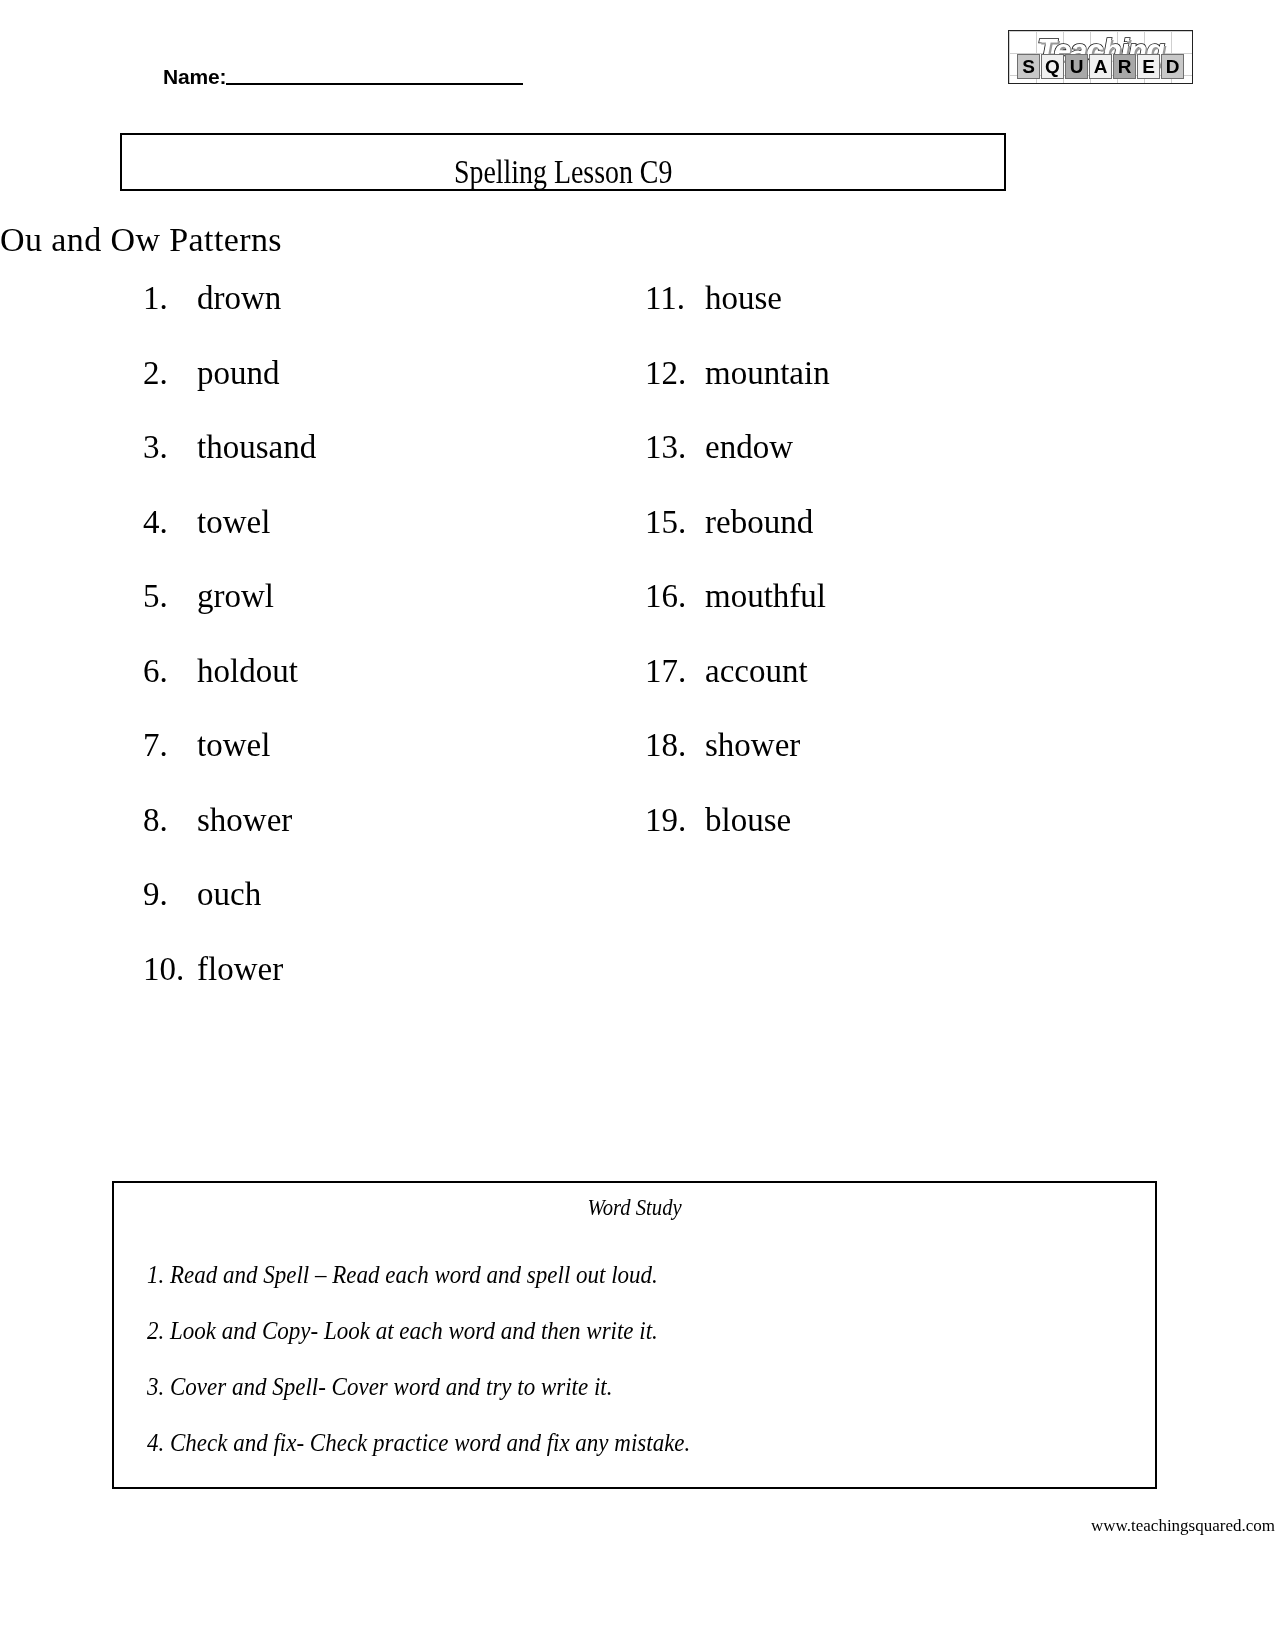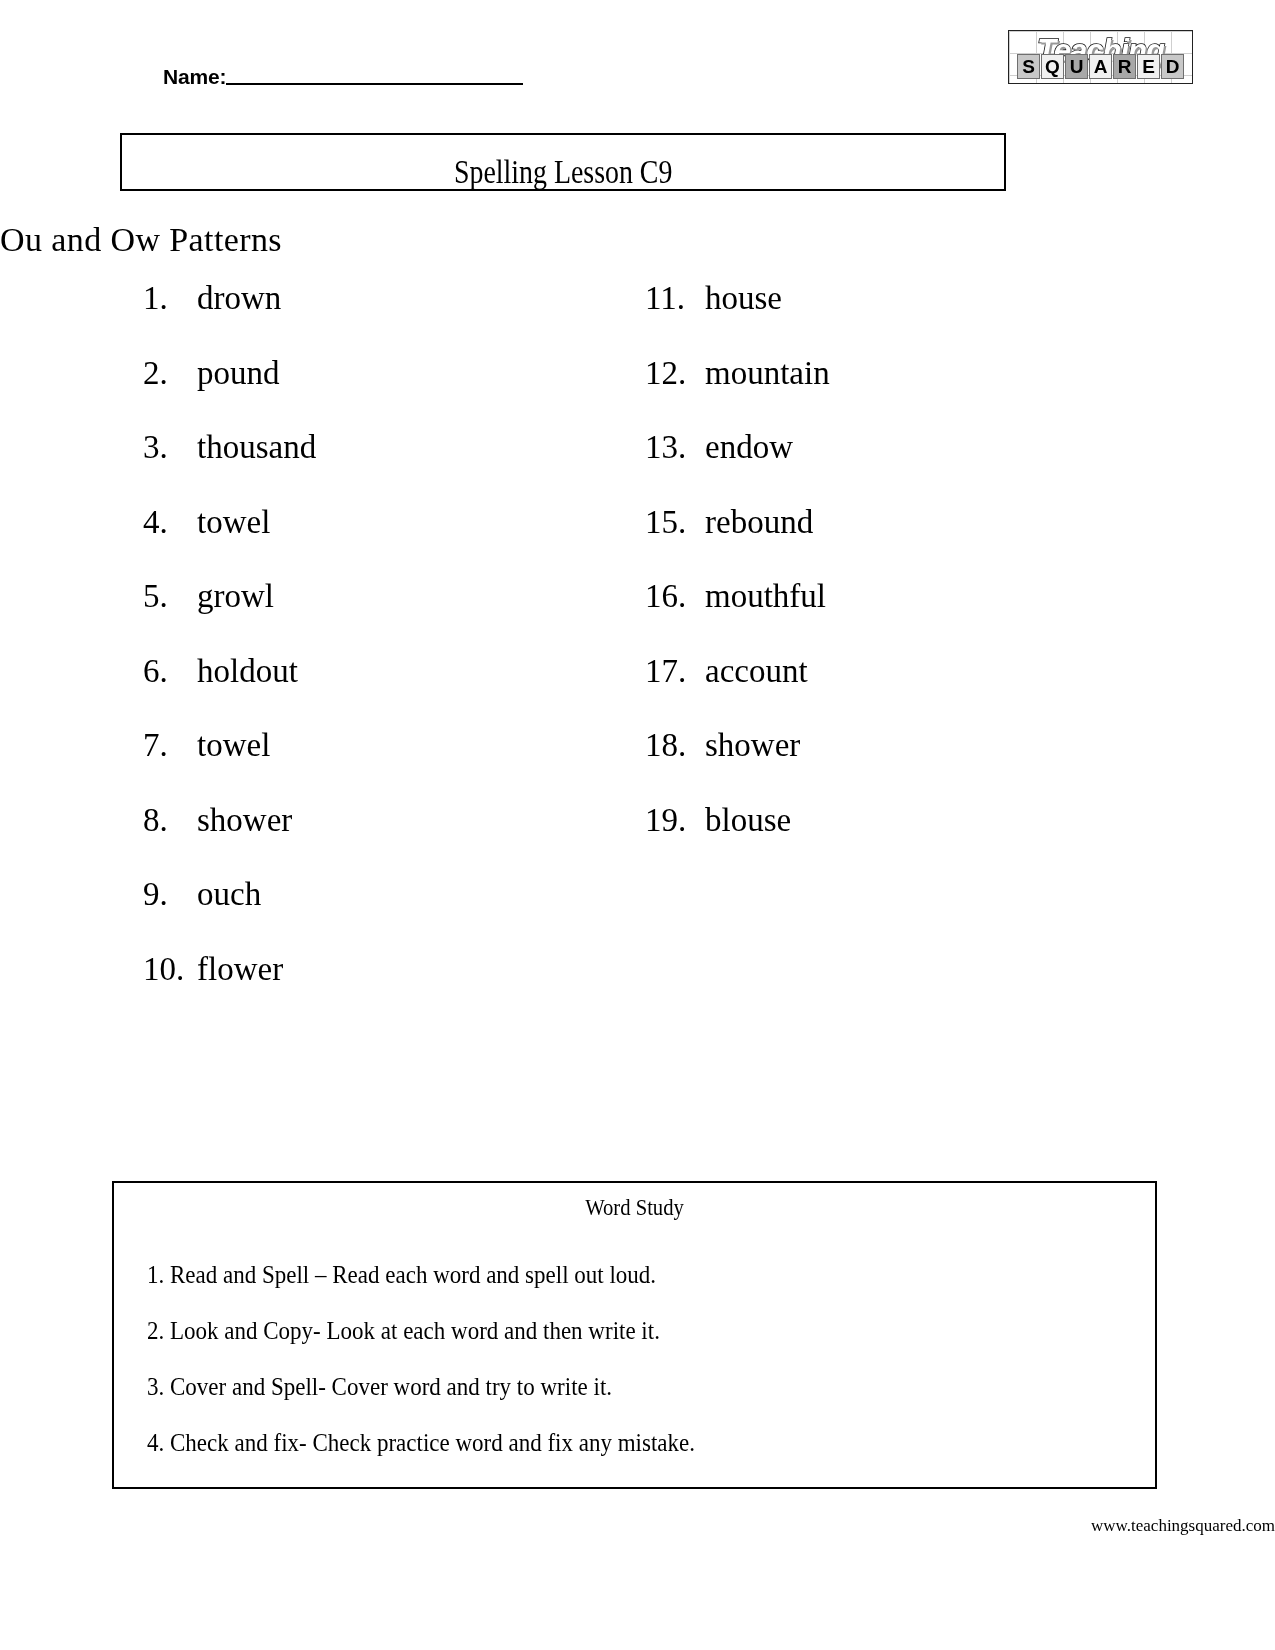--- a/index.html
+++ b/index.html
@@ -164,20 +164,21 @@
 
   
   .study-box {
     position: absolute;
     left: 112px;
     top: 1181px;
     width: 1045px;
     height: 308px;
     border: 2px solid #000;
     box-sizing: border-box;
+    font-style: italic;
   }
   .study-title {
     margin-top: 11px;
     text-align: center;
     font-family: "Liberation Serif", serif;
     font-size: 24px;
     transform: scaleX(0.86);
   }
   .study-steps {
     margin-top: 26px;

